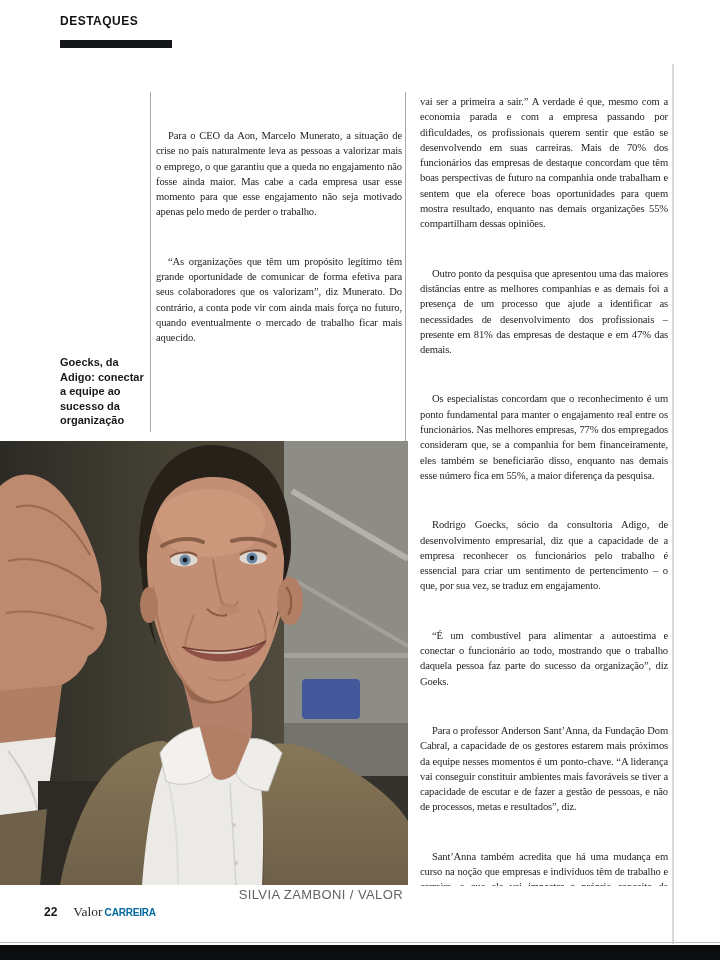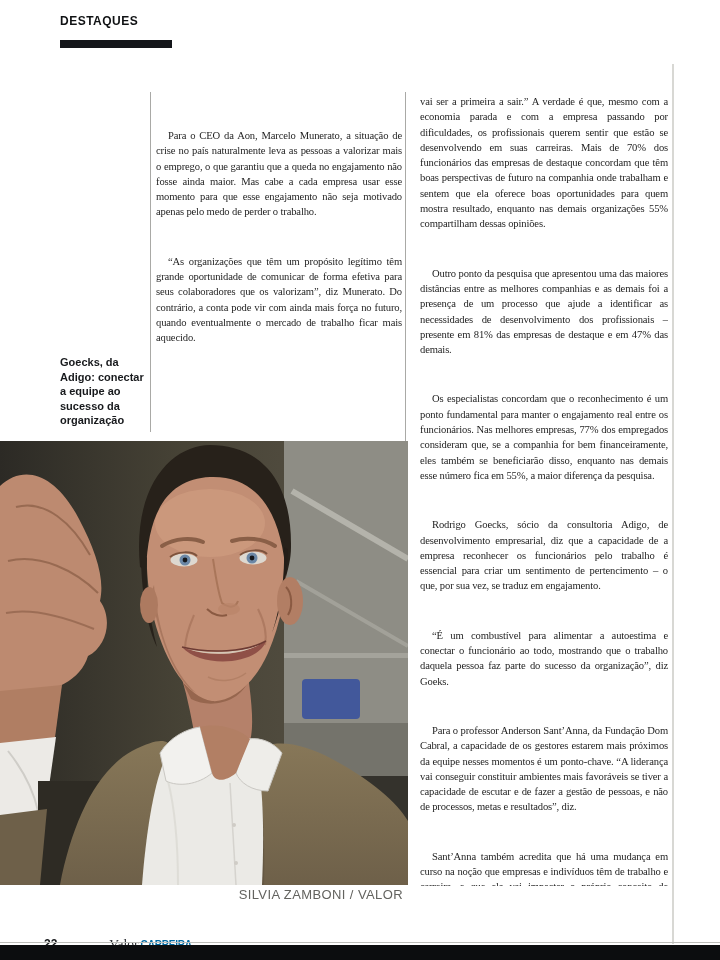--- a/index.html
+++ b/index.html
@@ -44,25 +44,25 @@
   .photo{
     position:absolute;left:0;top:441px;width:408px;height:444px;overflow:hidden;background:#3c3a33;
   }
   .photo svg{display:block;width:100%;height:100%;}
   .photo-credit{
     position:absolute;left:0;top:887px;width:403px;text-align:right;
     font-family:"Liberation Sans", sans-serif;font-size:13px;letter-spacing:.4px;
     color:#63635f;
   }
   
-  .footer{position:absolute;left:44px;top:904px;height:16px;display:flex;align-items:baseline;gap:36px;}
+  .footer{position:absolute;left:44px;top:904px;height:16px;display:flex;align-items:baseline;}
   .footer .pagenum{
     font-family:"Liberation Sans", sans-serif;font-weight:bold;font-size:12px;color:#17191c;
   }
-  .footer .brand{margin-left:16px;display:flex;align-items:baseline;margin-top:32px;}
+  .footer .brand{margin-left:16px;display:flex;align-items:baseline;}
   .footer .brand-serif{
     font-family:"Liberation Serif", serif;font-size:13.5px;color:#2a2c30;
   }
   .footer .brand-bold{
     font-family:"Liberation Sans", sans-serif;font-weight:bold;font-size:10px;color:#0369a1;margin-left:2px;letter-spacing:-.2px;
   }
 </style>
 </head>
 <body>
 

